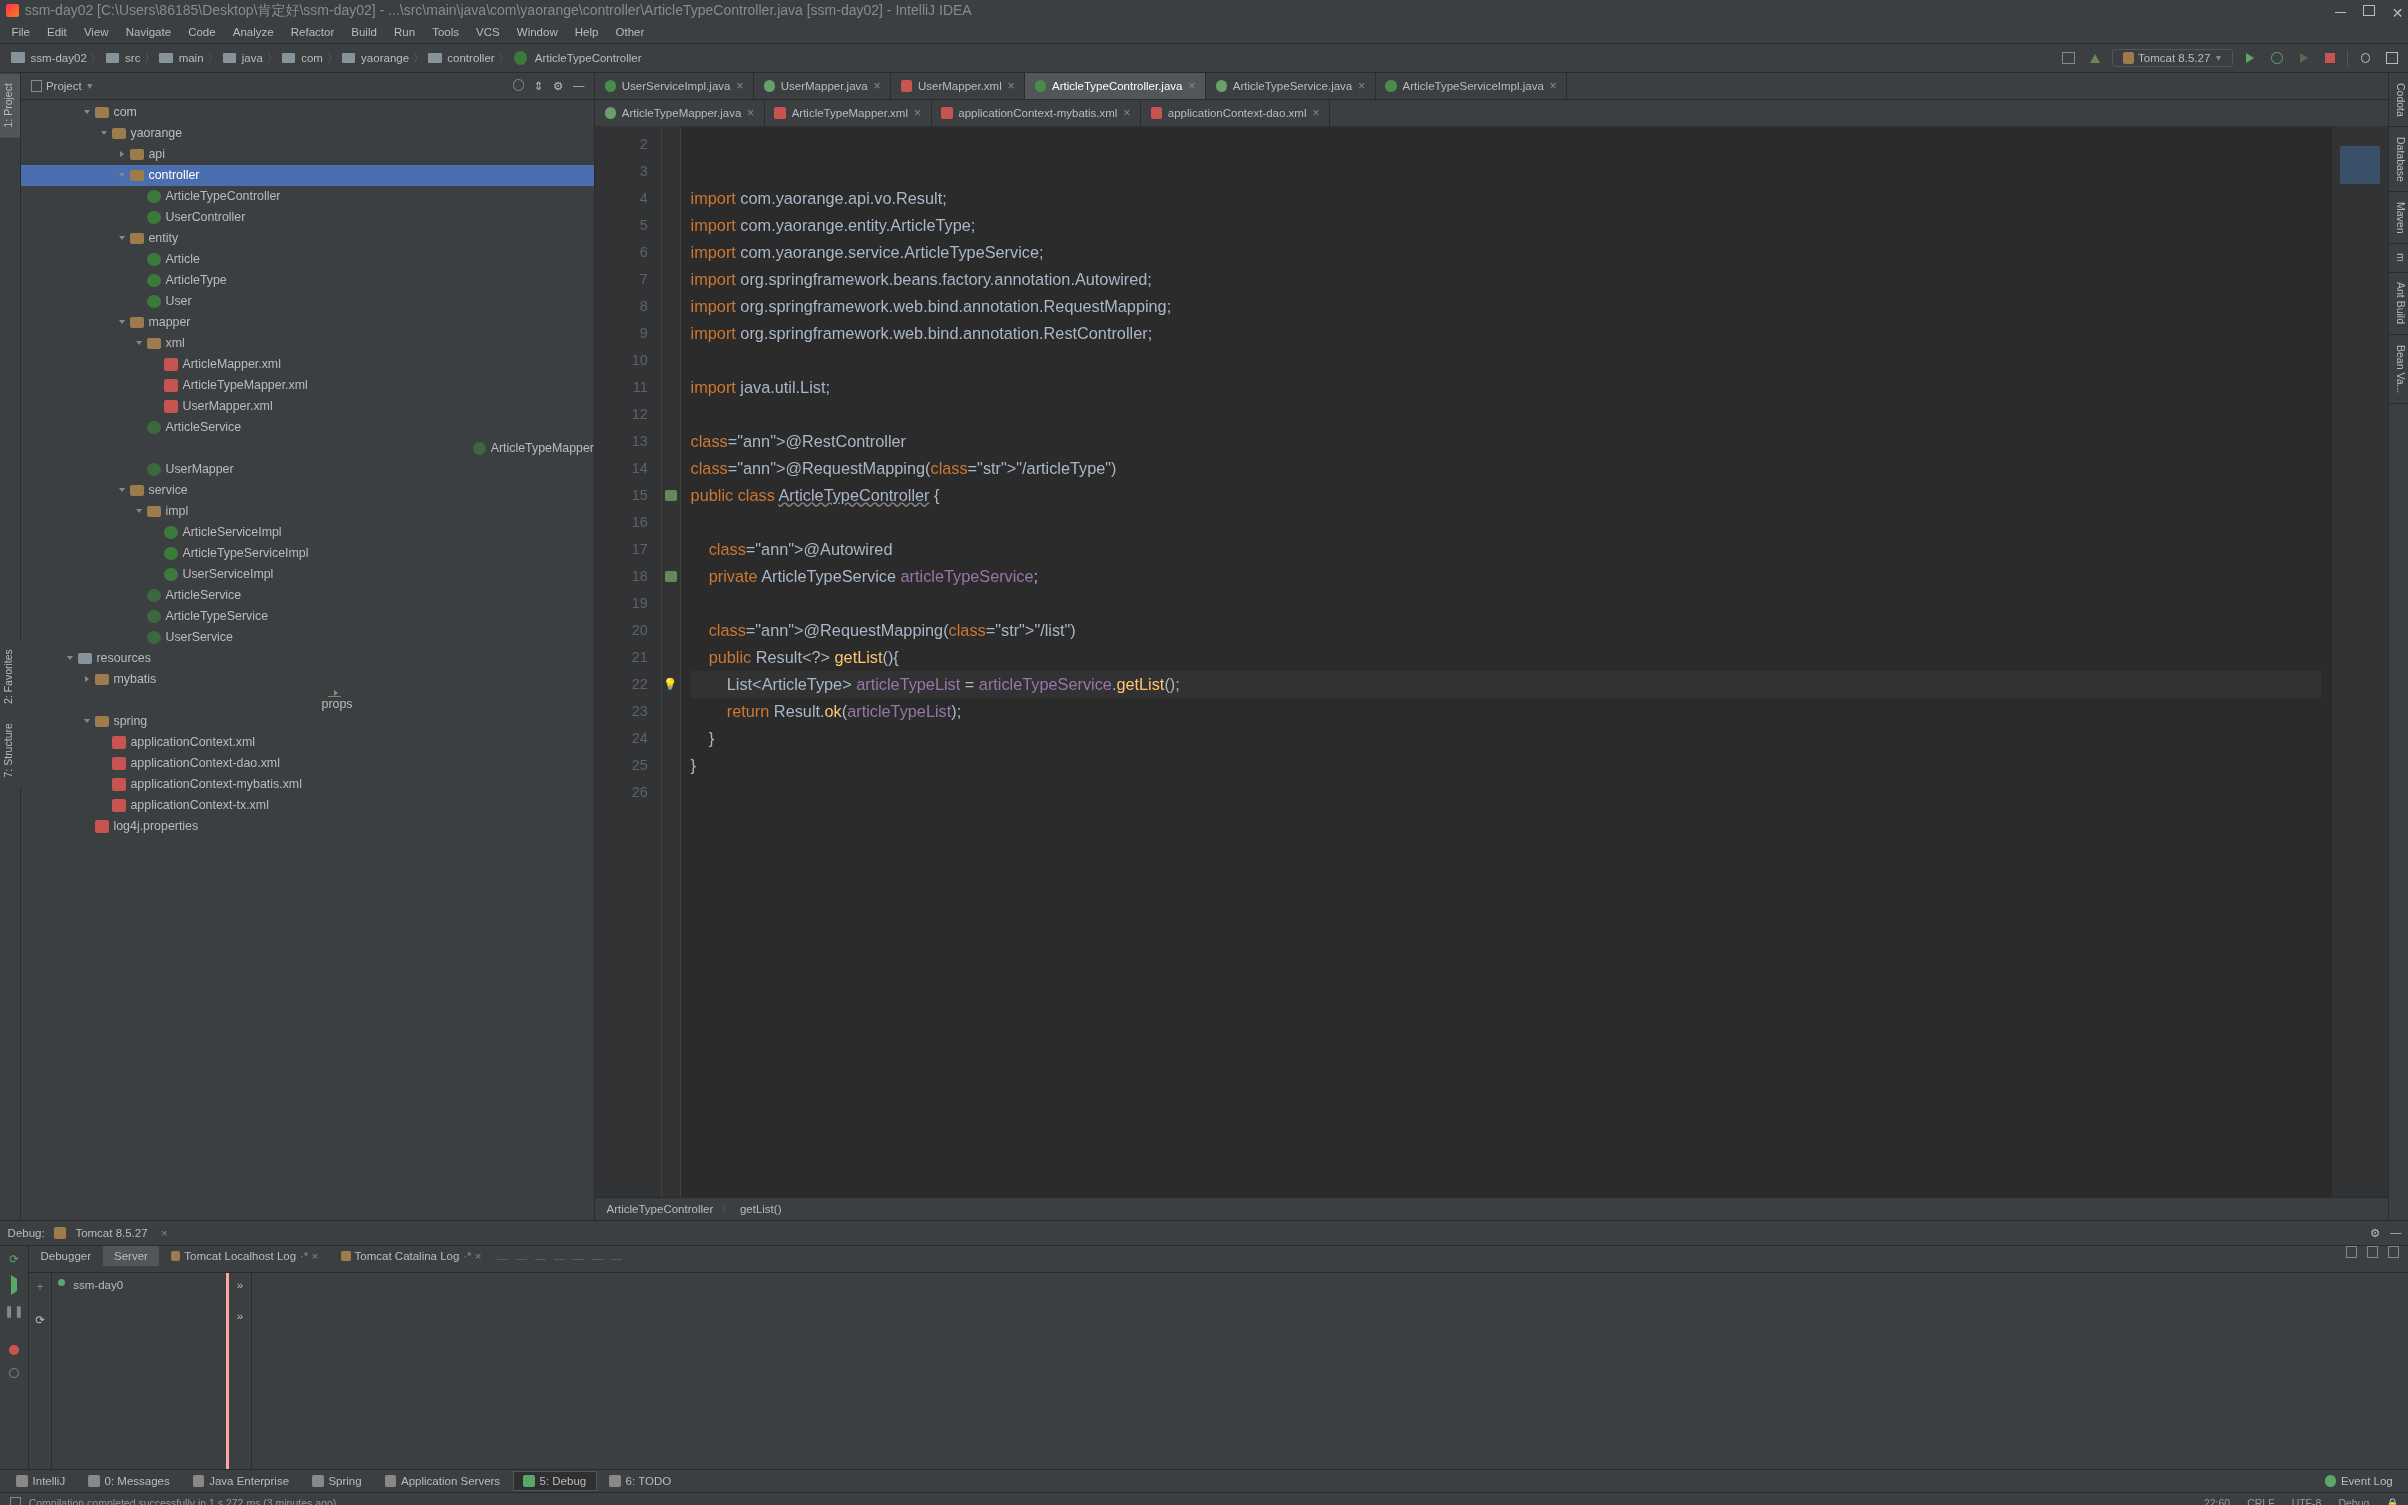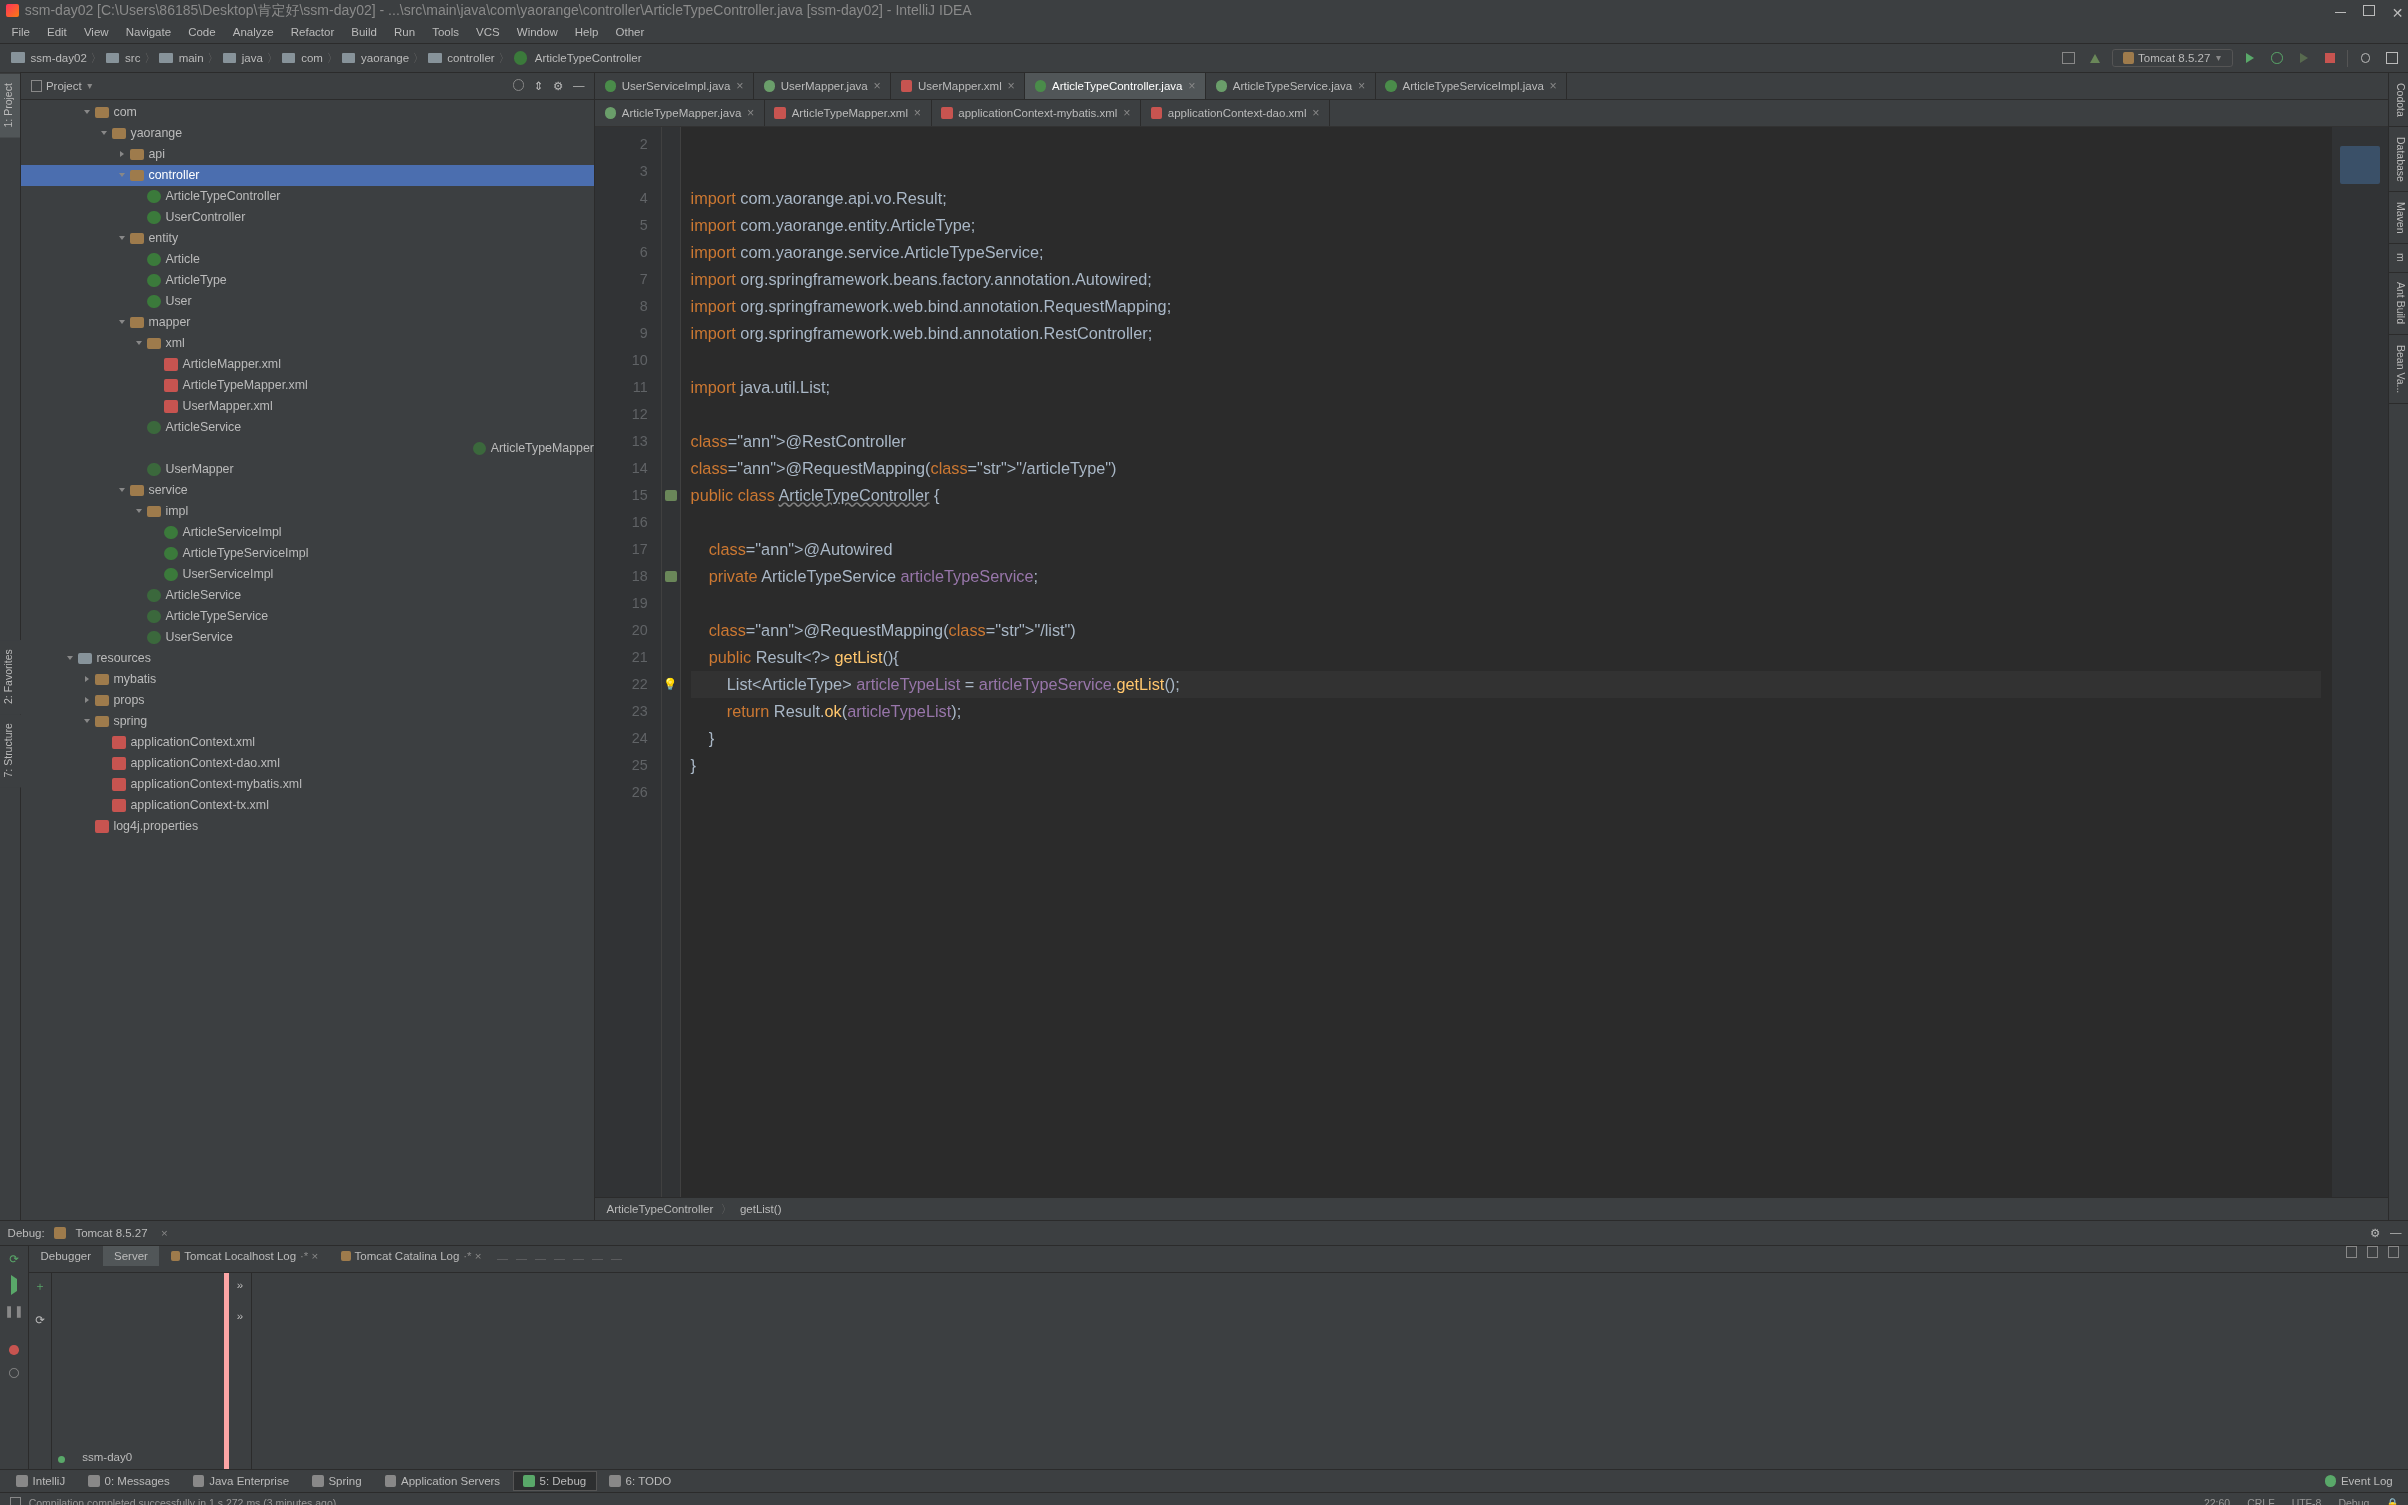--- a/index.html
+++ b/index.html
@@ -82,21 +82,21 @@
 .debug-header .tools { margin-left: auto; display: flex; gap: 9.6px; }
 .debug-tabs { height: 27px; display: flex; align-items: flex-start; padding: 0 0; border-bottom: 1px solid #2b2b2b; }
 .debug-tabs .dtab { padding: 3.8px 11.5px; cursor: pointer; display: flex; align-items: center; gap: 3.8px; }
 .debug-tabs .dtab.active { background: #515658; }
 .debug-left-tools { width: 29px; display: flex; flex-direction: column; align-items: center; padding: 5.7px 0; gap: 13.4px; border-right: 1px solid #2b2b2b; }
 .debug-body { flex: 1; display: flex; }
 .debug-content { flex: 1; display: flex; flex-direction: column; }
 .dep-bar { height: 23px; display: flex; align-items: center; padding: 0 9.6px; gap: 13.4px; border-bottom: 1px solid #2b2b2b; font-size: 11.5px; }
 .dep-bar .active { text-decoration: underline; }
 .dep-tree { flex: 1; display: flex; }
-.dep-left { width: 177px; border-right: 5px solid #fca5a5; padding: 5.7px; display: flex; align-items: flex-end; gap: 17px; }
+.dep-left { width: 177px; border-right: 3px solid #fca5a5; padding: 5.7px; display: flex; align-items: flex-start; gap: 8px; }
 .dep-col { width: 23px; display: flex; flex-direction: column; gap: 19px; padding: 5.7px 0; align-items: center; border-right: 1px solid #2b2b2b; }
 
 .statusbar-tabs { height: 23px; background: #3c3f41; border-top: 1px solid #2b2b2b; display: flex; align-items: center; padding: 0 5.7px; gap: 1.9px; }
 .statusbar-tabs .stab { padding: 2.9px 9.6px; display: flex; align-items: center; gap: 4.8px; cursor: pointer; border: 1px solid transparent; }
 .statusbar-tabs .stab.active { background: #2d2f30; border-color: #555; }
 .statusbar-tabs .right { margin-left: auto; }
 
 .statusbar { height: 21px; background: #3c3f41; border-top: 1px solid #2b2b2b; display: flex; align-items: center; padding: 0 9.6px; font-size: 10.5px; color: #999; }
 .statusbar .right { margin-left: auto; display: flex; gap: 17px; }
 
@@ -362,21 +362,21 @@
         <div class="tree-row" style="padding-left: 42px;">
           <span class="tw open"></span>
           <span class="node-icon ic-folder"></span>
           <span>resources</span>
         </div>
         <div class="tree-row" style="padding-left: 59px;">
           <span class="tw "></span>
           <span class="node-icon ic-pkg"></span>
           <span>mybatis</span>
         </div>
-        <div class="tree-row" style="padding-left: 59px;">
+        <div class="tree-row" style="padding-left: 59px; flex-direction: column;">
           <span class="tw "></span>
           <span class="node-icon ic-pkg"></span>
           <span>props</span>
         </div>
         <div class="tree-row" style="padding-left: 59px;">
           <span class="tw open"></span>
           <span class="node-icon ic-pkg"></span>
           <span>spring</span>
         </div>
         <div class="tree-row" style="padding-left: 76px;">

